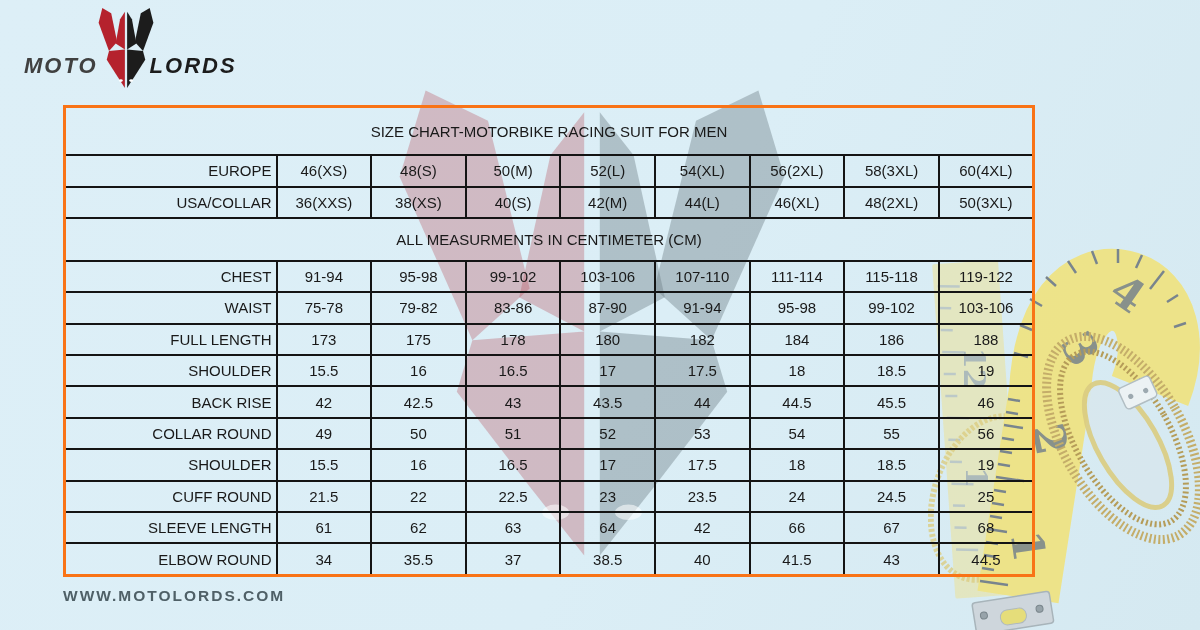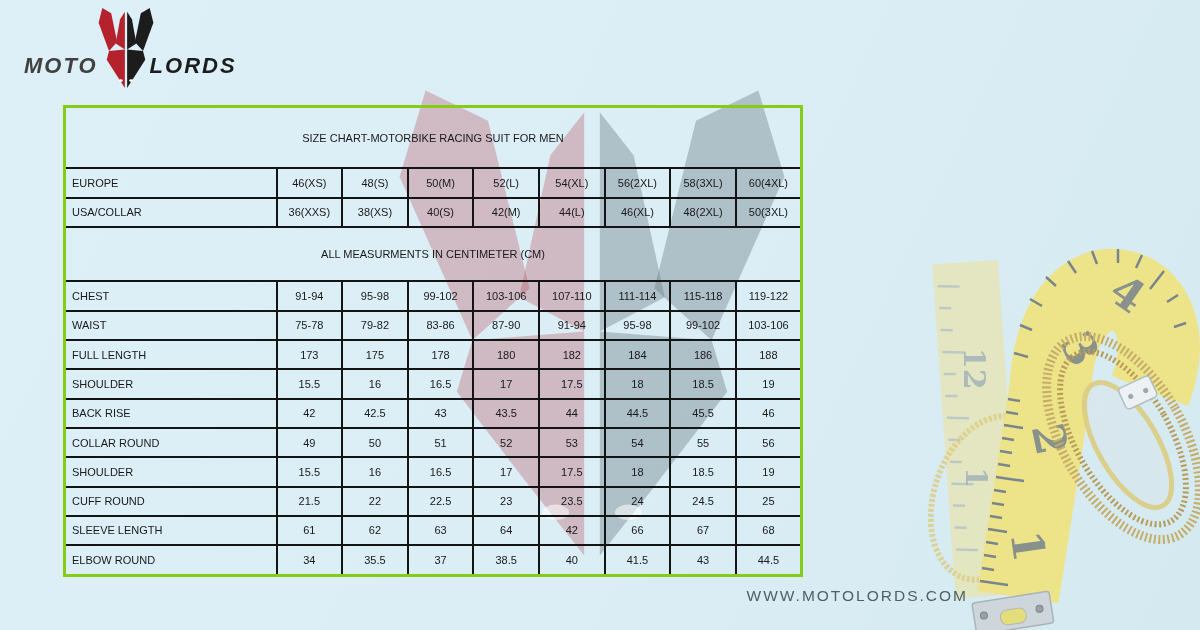--- a/index.html
+++ b/index.html
@@ -22,36 +22,36 @@
   
   .watermark{position:absolute;left:332px;top:82px;width:520px;height:482px;z-index:1;}
   .watermark .em-left{fill:rgba(184,86,96,.34);}
   .watermark .em-right{fill:rgba(112,129,136,.42);}
   .watermark .em-nostril{fill:rgba(255,255,255,.55);}
   
   .tape{position:absolute;left:928px;top:233px;width:272px;height:397px;z-index:2;}
   .tape-num{font-family:"DejaVu Serif",serif;font-weight:bold;fill:#6b757e;opacity:.85;}
   
   .size-table{
-    position:absolute;left:63px;top:105px;width:740px;height:472px;z-index:4;
+    position:absolute;left:63px;top:105px;width:972px;height:472px;z-index:4;
     border-collapse:collapse;table-layout:fixed;background:transparent;
-    border:3px solid #84cc16;font-size:11px;
+    border:3px solid #f97316;font-size:15px;
   }
   .size-table td,.size-table th{
     border:2px solid #141414;padding:0 4px;font-weight:400;
     text-align:center;vertical-align:middle;overflow:hidden;white-space:nowrap;
   }
-  .size-table th{text-align:left;padding-left:6px;}
+  .size-table th{text-align:right;padding-left:16px;}
   .size-table .title-row td{height:27px;text-align:center;}
   .size-table .banner-row td{height:24px;text-align:center;}
   .label-col{width:212px;}
   
   .footer{
-    position:absolute;left:63px;top:587px;width:905px;z-index:5;text-align:right;
-    font-size:15.5px;font-weight:normal;letter-spacing:2px;color:#4f6067;
+    position:absolute;left:63px;top:587px;width:905px;z-index:5;text-align:left;
+    font-size:15.5px;font-weight:bold;letter-spacing:2px;color:#4f6067;
   }
 </style>
 </head>
 <body>
 
 <svg class="watermark" viewBox="0 0 100 112" preserveAspectRatio="none" aria-hidden="true">
   <polygon class="em-left" points="18,2 30,9 38,48 27,60 13,22"></polygon>
   <polygon class="em-left" points="48.5,7 48.5,58 36,50 42,17"></polygon>
   <polygon class="em-left" points="27,60 48.5,58 48.5,110 38,94 24,72"></polygon>
   <polygon class="em-right" points="82,2 70,9 62,48 73,60 87,22"></polygon>

